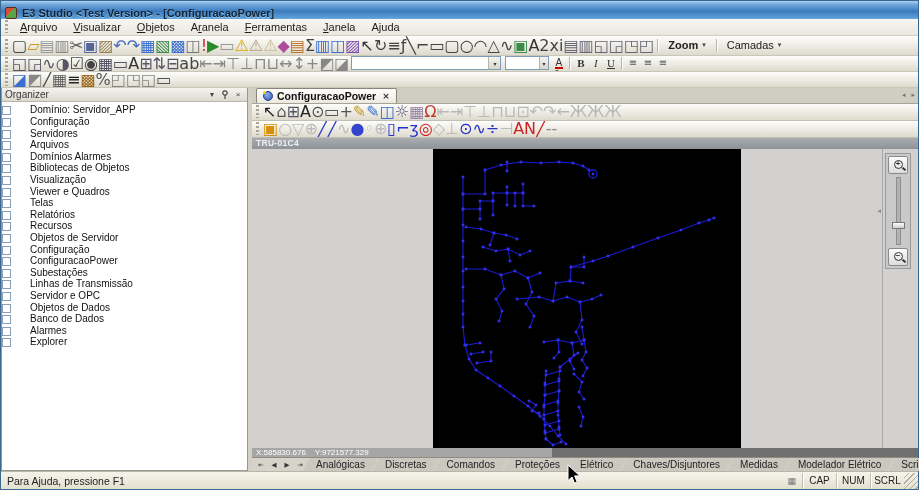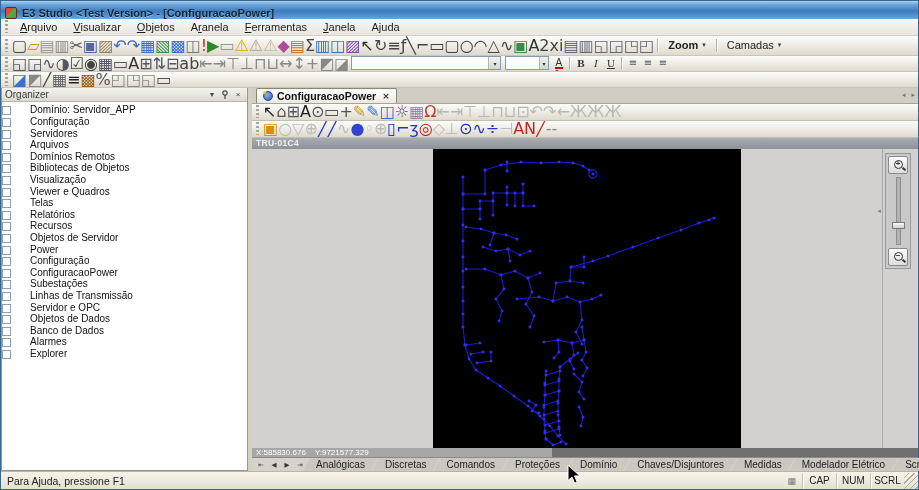--- a/index.html
+++ b/index.html
@@ -409,21 +409,21 @@
 
           <div class="trow">
             <span class="exp"></span>
             <span class="tico"></span>
             <span class="tlabel">Arquivos</span>
           </div>
 
           <div class="trow">
             <span class="exp"></span>
             <span class="tico"></span>
-            <span class="tlabel">Domínios Remotos</span>
+            <span class="tlabel">Domínios Alarmes</span>
           </div>
 
           <div class="trow">
             <span class="exp"></span>
             <span class="tico"></span>
             <span class="tlabel">Bibliotecas de Objetos</span>
           </div>
 
           <div class="trow">
             <span class="exp"></span>
@@ -454,25 +454,20 @@
             <span class="tico"></span>
             <span class="tlabel">Recursos</span>
           </div>
 
           <div class="trow">
             <span class="exp"></span>
             <span class="tico"></span>
             <span class="tlabel">Objetos de Servidor</span>
           </div>
 
-          <div class="trow">
-            <span class="exp"></span>
-            <span class="tico"></span>
-            <span class="tlabel">Power</span>
-          </div>
 
           <div class="trow">
             <span class="exp"></span>
             <span class="tico"></span>
             <span class="tlabel">Configuração</span>
           </div>
 
           <div class="trow">
             <span class="exp"></span>
             <span class="tico"></span>
@@ -950,21 +945,21 @@
         <div class="btabs">
 
             <span class="btab">Analógicas</span>
 
             <span class="btab">Discretas</span>
 
             <span class="btab">Comandos</span>
 
             <span class="btab">Proteções</span>
 
-            <span class="btab">Domínio</span>
+            <span class="btab">Elétrico</span>
 
             <span class="btab">Chaves/Disjuntores</span>
 
             <span class="btab">Medidas</span>
 
             <span class="btab">Modelador Elétrico</span>
 
             <span class="btab">Scripts</span>
 
         </div>

